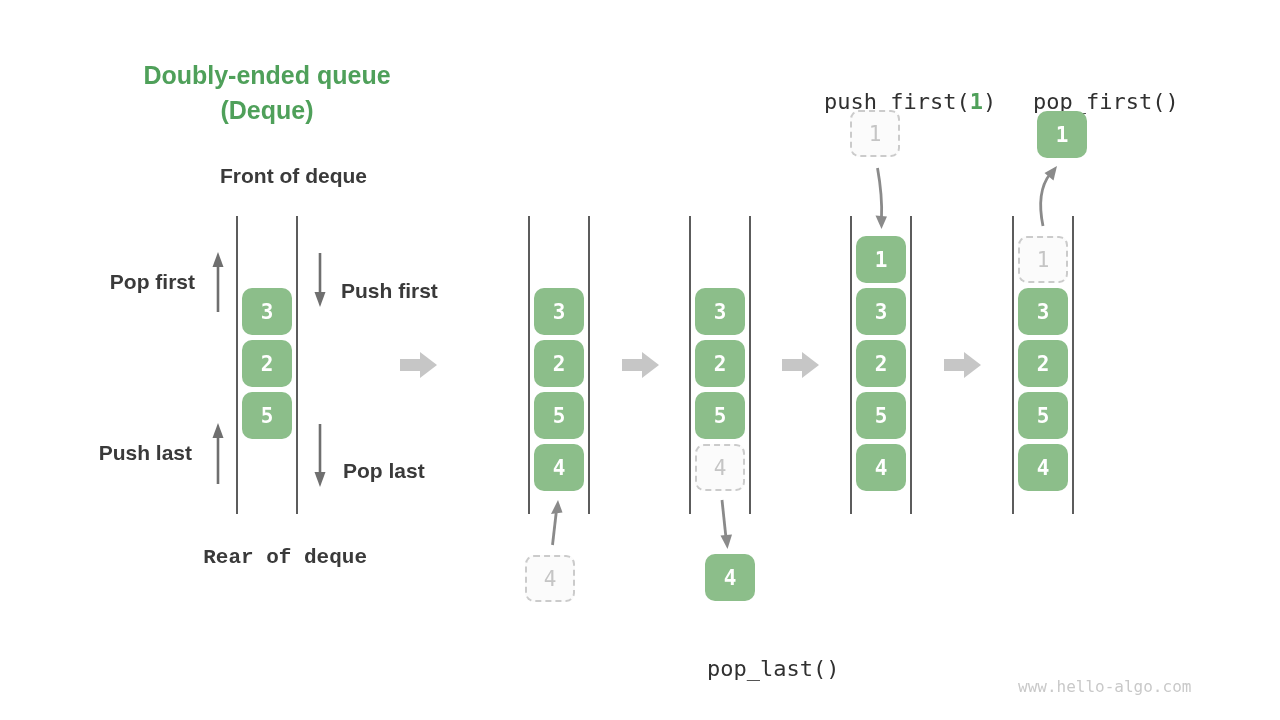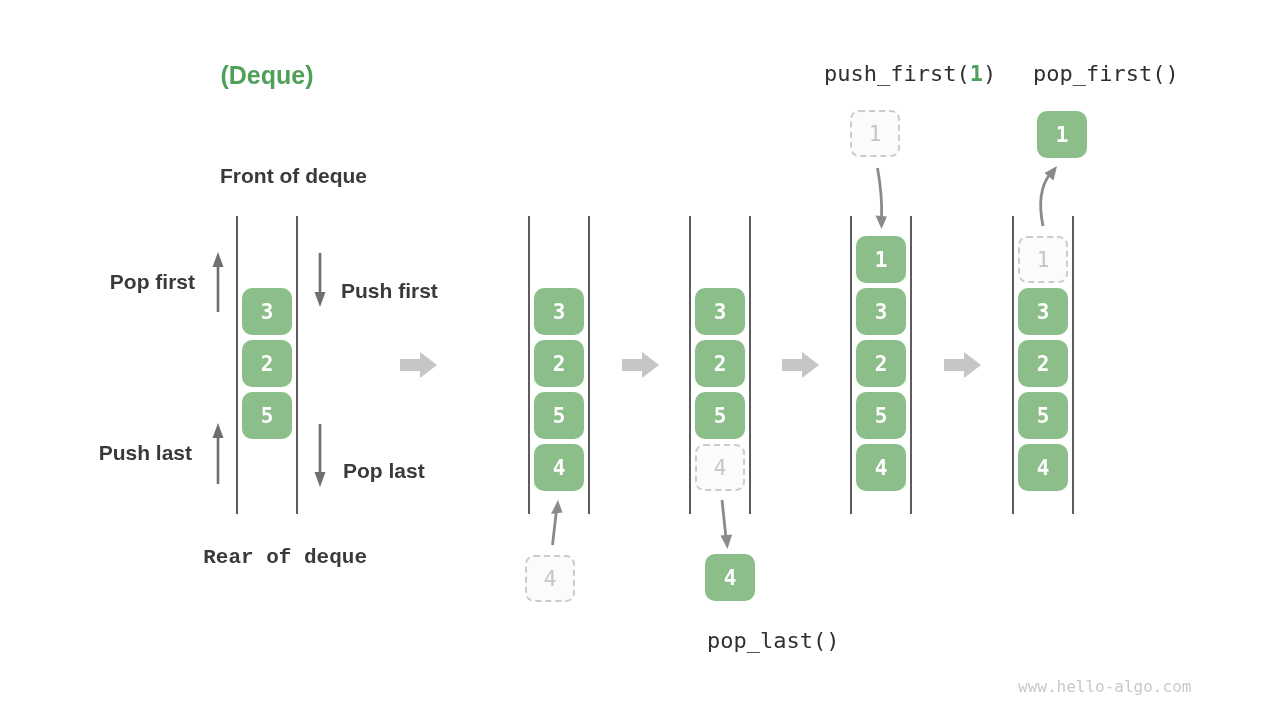--- a/index.html
+++ b/index.html
@@ -13,21 +13,21 @@
     line-height:35px;
   }
   .biglabel {
     position:absolute; color:#3A3A3A; font-weight:bold; font-size:21px;
     line-height:22px;
   }
   .center200 { width:200px; text-align:right; }
   .alignright { width:100px; text-align:right; }
   .code {
     position:absolute; font-family:"DejaVu Sans Mono", monospace;
-    font-size:22px; color:#303030; white-space:pre;
+    font-size:22px; color:#303030; white-space:pre;margin-top:28px;
   }
   .code .g { color:#4FA05A; font-weight:bold; }
   .vline {
     position:absolute; top:216px; height:298px; width:2px;
     background:#5C5C5C;
   }
   .cell {
     position:absolute; width:50px; height:47px; border-radius:10px;
     background:#8CBE8A; color:#ffffff;
     font-family:"DejaVu Sans Mono", monospace; font-weight:bold; font-size:21px;
@@ -43,20 +43,21 @@
     position:absolute; left:1018px; top:677px;
     font-family:"DejaVu Sans Mono", monospace; font-size:16px; color:#C9C9C9;
   }
 </style>
 </head>
 <body>
 
 <div id="canvas">
 
   <div class="title">
+    <div>Doubly-ended queue</div>
     <div>(Deque)</div>
   </div>
 
   <div class="biglabel center200" style="left:167px; top:165px;">Front of deque</div>
   <div class="biglabel center200" style="left:167px; top:547px;font-family:Liberation Mono, monospace;">Rear of deque</div>
 
   <div class="biglabel alignright" style="left:95px; top:271px;">Pop first</div>
   <div class="biglabel" style="left:341px; top:280px;">Push first</div>
   <div class="biglabel alignright" style="left:92px; top:442px;">Push last</div>
   <div class="biglabel" style="left:343px; top:460px;">Pop last</div>

